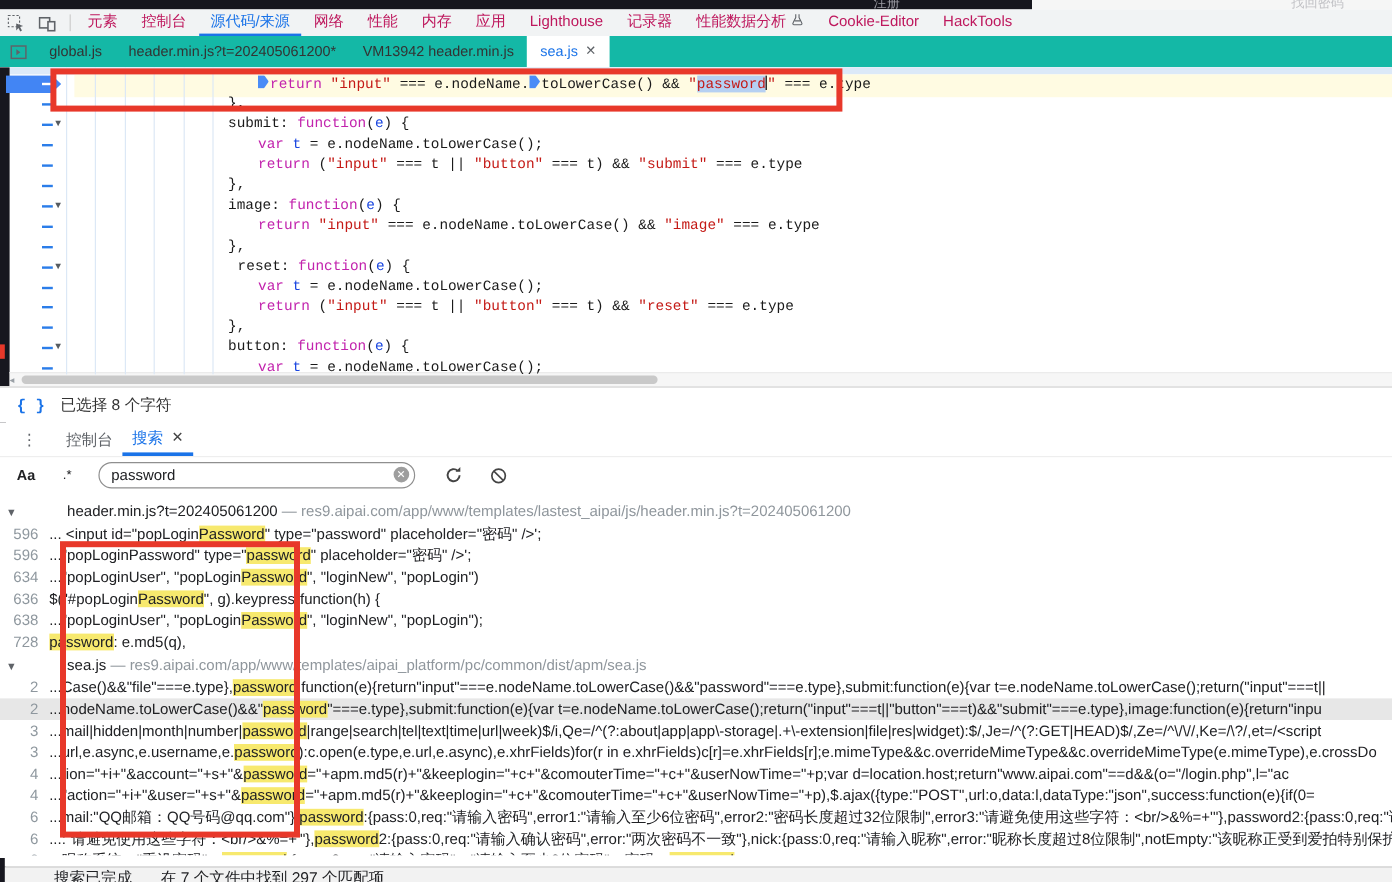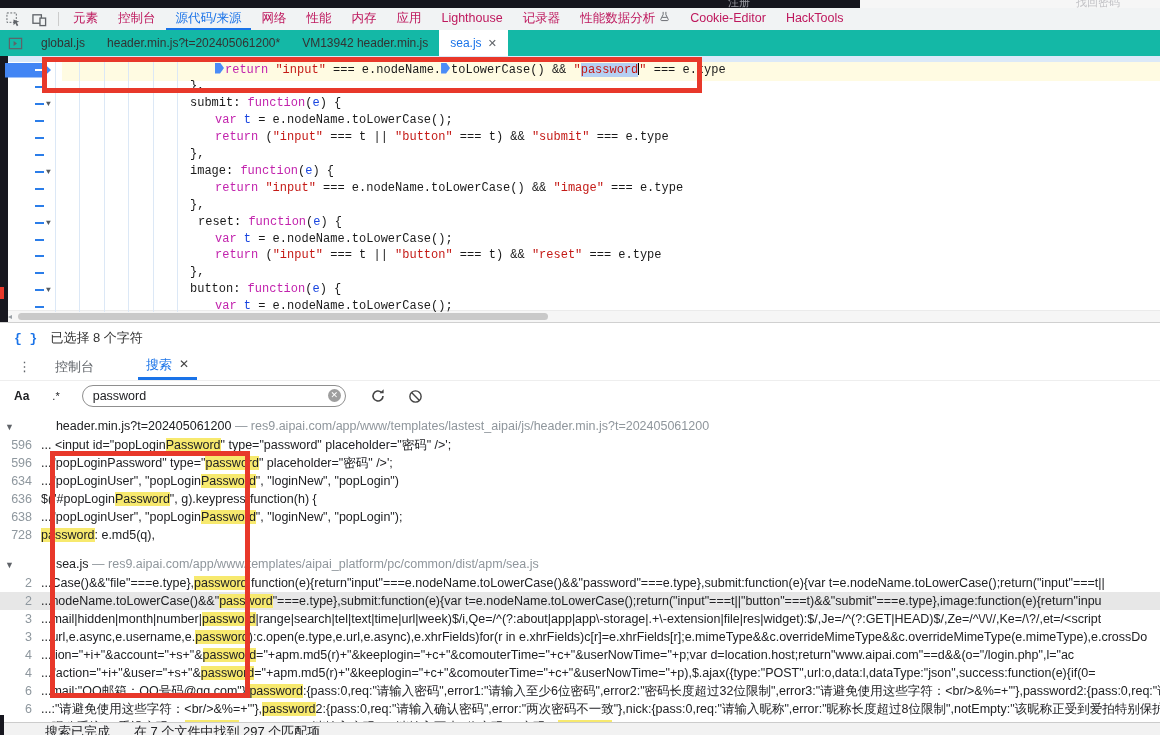--- a/index.html
+++ b/index.html
@@ -52,39 +52,39 @@
   .redmark{position:absolute;left:0;top:231px;width:4px;height:12px;background:var(--red);}
   
   .selbar{position:absolute;top:322px;left:0;width:1160px;height:30px;background:#fff;border-top:1px solid #d0d0d0;
     display:flex;align-items:center;font-size:13px;color:#333;}
   .braces{color:var(--accent);font-family:"Liberation Mono",monospace;font-weight:bold;font-size:13px;margin:0 13px 0 14px;}
   
   .leftdark{position:absolute;left:0;top:352px;width:5px;height:383px;background:#17171f;}
   .drawertabs{position:absolute;top:352px;left:0;width:1160px;height:28px;background:#fff;display:flex;align-items:center;}
   .kebab{color:#5f6368;font-size:13px;margin:0 16px 0 18px;letter-spacing:0;}
   .dtab{font-size:13px;color:#5f6368;padding:0 8px;height:27px;line-height:27px;display:flex;align-items:center;gap:7px;}
-  .dtab.active{color:var(--accent);border-bottom:3px solid var(--accent);height:24px;margin-left:36px;}
+  .dtab.active{color:var(--accent);border-bottom:3px solid var(--accent);height:24px;}
   .dtab .dclose{font-size:12px;color:#5f6368;}
   .dtab.active .dclose{color:#444;}
   
   .searchrow{position:absolute;top:380px;left:0;width:1160px;height:30px;background:#fff;
     border-top:1px solid #eee;border-bottom:1px solid #e0e0e0;display:flex;align-items:center;gap:10px;}
   .aatoggle{font-size:12px;font-weight:700;color:#202124;margin-left:14px;}
   .retoggle{font-size:11px;color:#202124;margin-left:13px;}
   .searchbox{position:relative;margin-left:12px;width:262px;height:20px;border:1px solid #8f8f8f;border-radius:11px;background:#fff;}
   .searchbox input{position:absolute;left:8px;top:1px;width:225px;height:16px;border:none;outline:none;
     font-size:12.5px;font-family:"Liberation Sans",sans-serif;color:#202124;background:transparent;}
   .clearbtn{position:absolute;right:4px;top:3px;width:13px;height:13px;border-radius:50%;background:#9e9e9e;
     color:#fff;font-size:9px;line-height:13px;text-align:center;}
   .sicon{margin-left:14px;display:flex;align-items:center;}
   
   .results{position:absolute;top:410px;left:0;width:1160px;height:312px;background:#fff;overflow:hidden;
     font-size:12.5px;padding-top:6px;box-sizing:border-box;}
   .fblock{margin:0;}
-  .fblock + .fblock{margin-top:10px;}
+  .fblock + .fblock{}
   .fhdr{height:20px;line-height:20px;padding-left:5px;white-space:nowrap;overflow:hidden;}
   .fhdr .tri{font-size:9px;color:#5f6368;margin-right:2px;}
   .fhdr .fname{color:#202124;padding-left:40px;}
   .fhdr .furl{color:#8f969c;}
   .mrow{height:18px;line-height:18px;display:flex;white-space:pre;overflow:hidden;}
   .mrow.selected{background:#e7e7e7;}
   .mrow.partial{height:5px;}
   .mnum{flex:0 0 32px;width:32px;text-align:right;color:#8e979e;margin-right:9px;}
   .mtext{white-space:pre;color:#202124;overflow:hidden;}
   .hl{background:var(--hl);}

